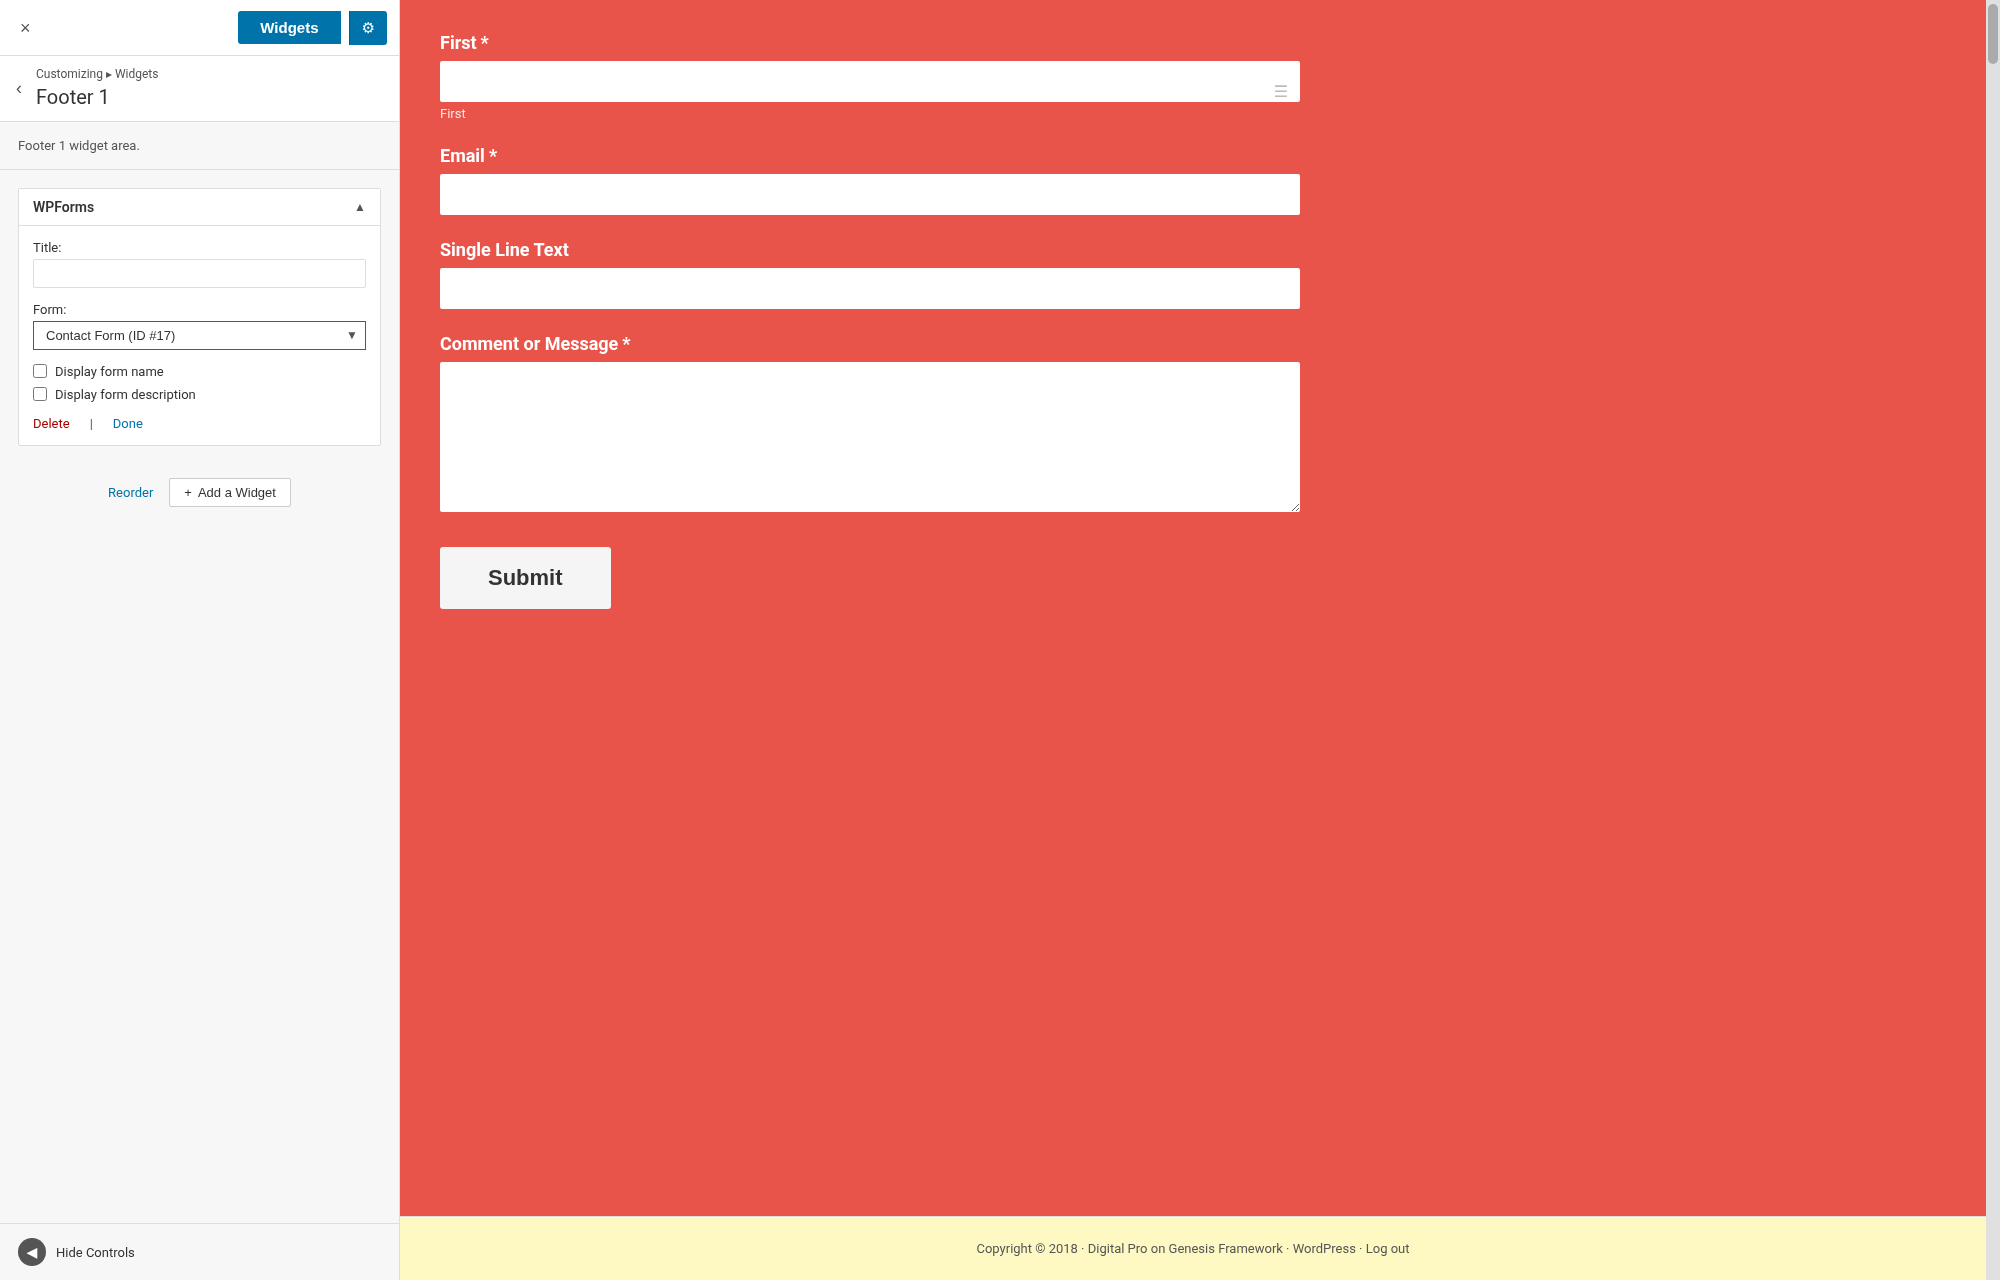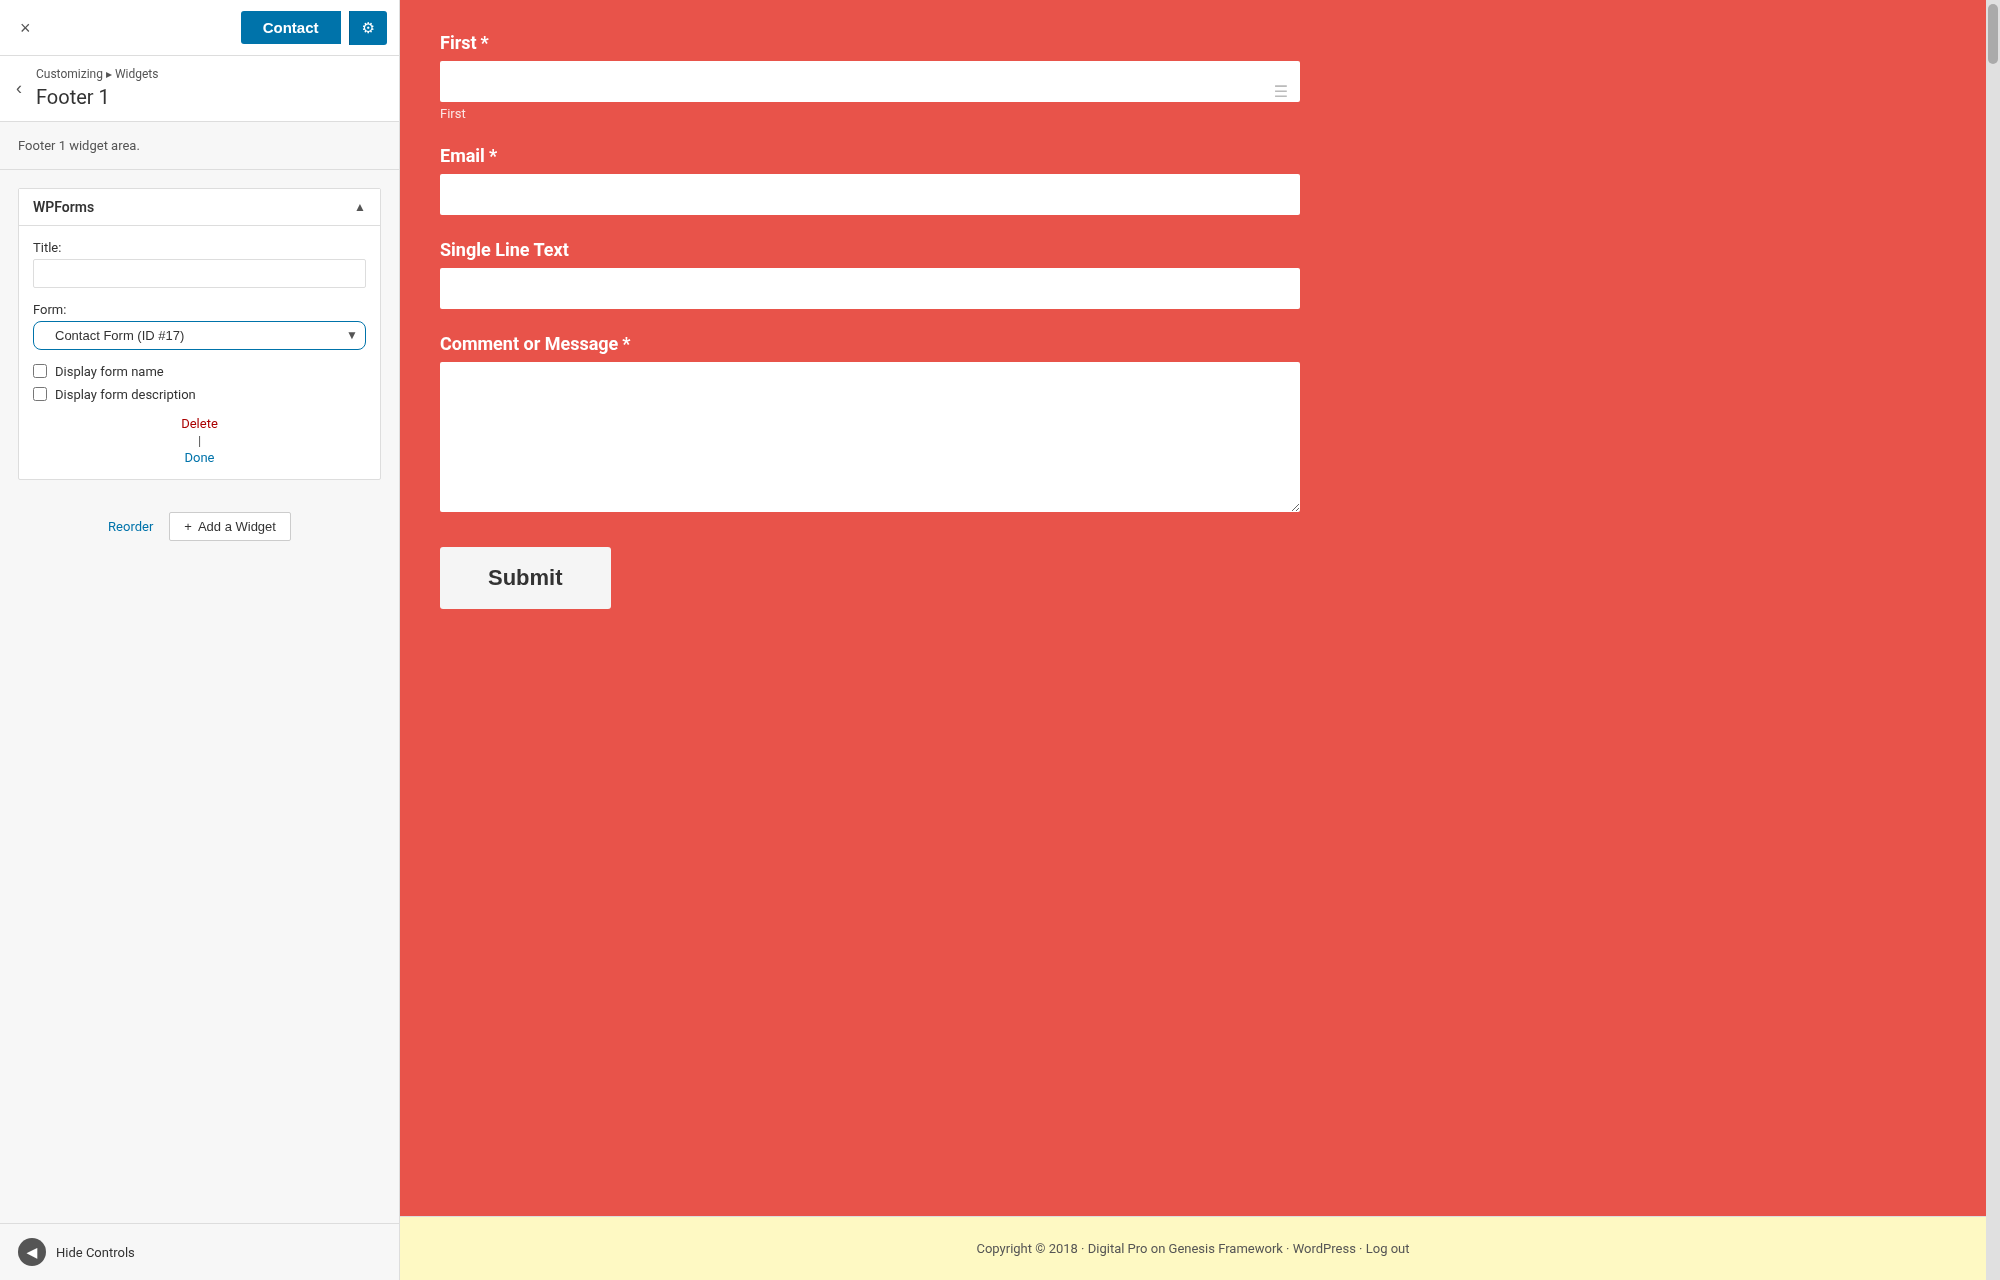--- a/index.html
+++ b/index.html
@@ -138,23 +138,23 @@
       border-radius: 2px;
       background: #fff;
       color: #333;
     }
     .field-group {
       margin-bottom: 14px;
     }
     .field-select {
       width: 100%;
       border: 1px solid #0073aa;
-      padding: 6px 21px;
-      font-size: 13px;
-      border-radius: 8px;
+      padding: 6px 12px;
+      font-size: 13px;
+      border-radius: 0;
       background: #fff;
       color: #333;
       appearance: none;
       cursor: pointer;
       outline: none;
     }
     .select-wrapper {
       position: relative;
     }
     .select-arrow {
@@ -181,23 +181,22 @@
       cursor: pointer;
     }
     .checkbox-label input[type="checkbox"] {
       width: 14px;
       height: 14px;
       cursor: pointer;
     }
     .widget-actions {
       display: flex;
       align-items: center;
-      gap: 2px;
+      gap: 20px;
       margin-top: 4px;
-      flex-direction: column;
     }
     .action-link-delete {
       color: #a00;
       text-decoration: none;
       font-size: 13px;
     }
     .action-separator {
       color: #555;
       font-size: 13px;
     }
@@ -399,21 +398,21 @@
 </head>
 <body>
 
 <div id="sidebar">
 
   <div class="top-bar">
     <button class="close-btn">
       <span>×</span>
     </button>
     <div class="spacer"></div>
-    <button class="publish-btn">Contact</button>
+    <button class="publish-btn">Widgets</button>
     <button class="gear-btn">
       <span>⚙</span>
     </button>
   </div>
 
   <div class="nav-bar">
     <button class="back-btn">
       <span>‹</span>
     </button>
     <div class="breadcrumb-block">

